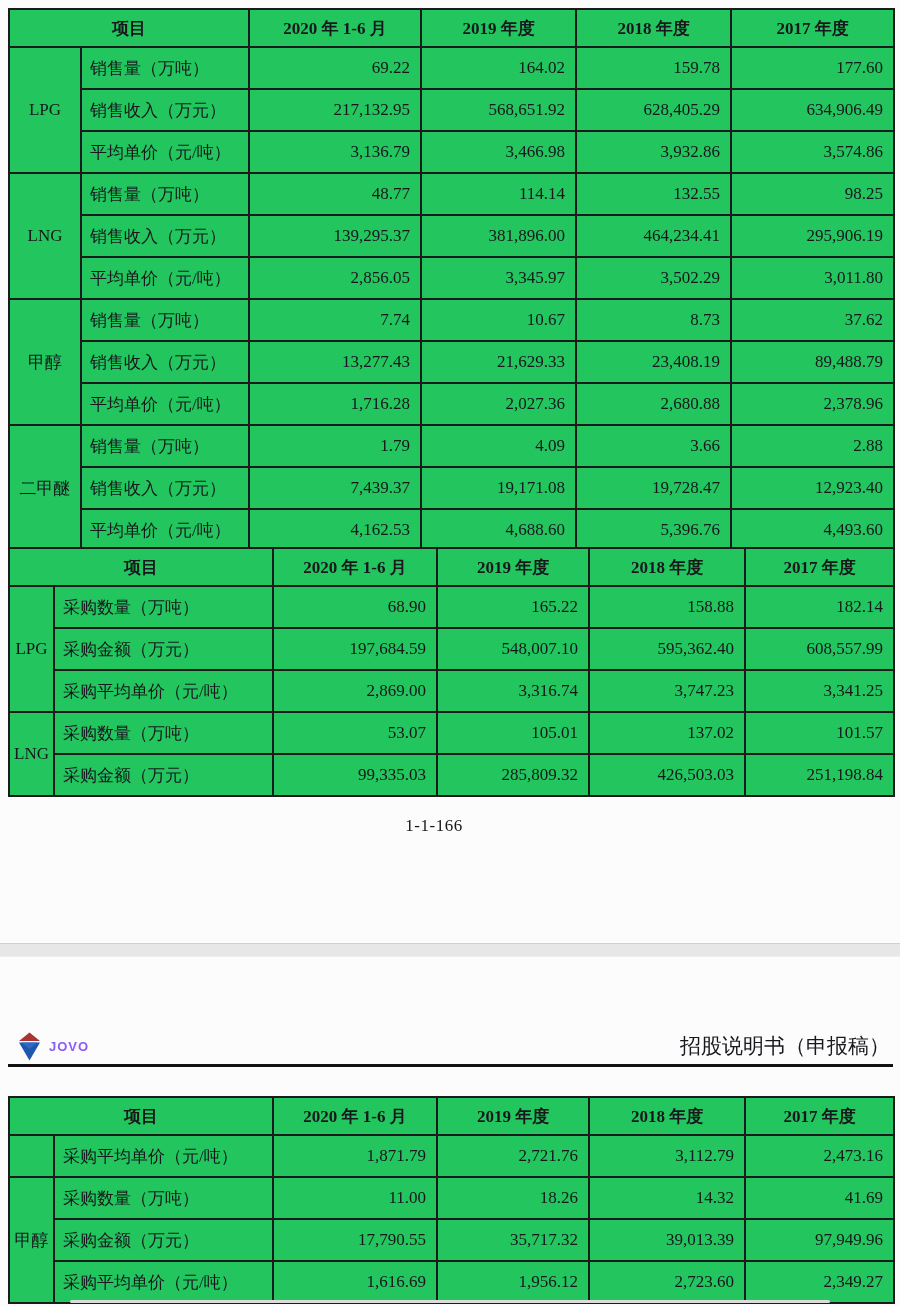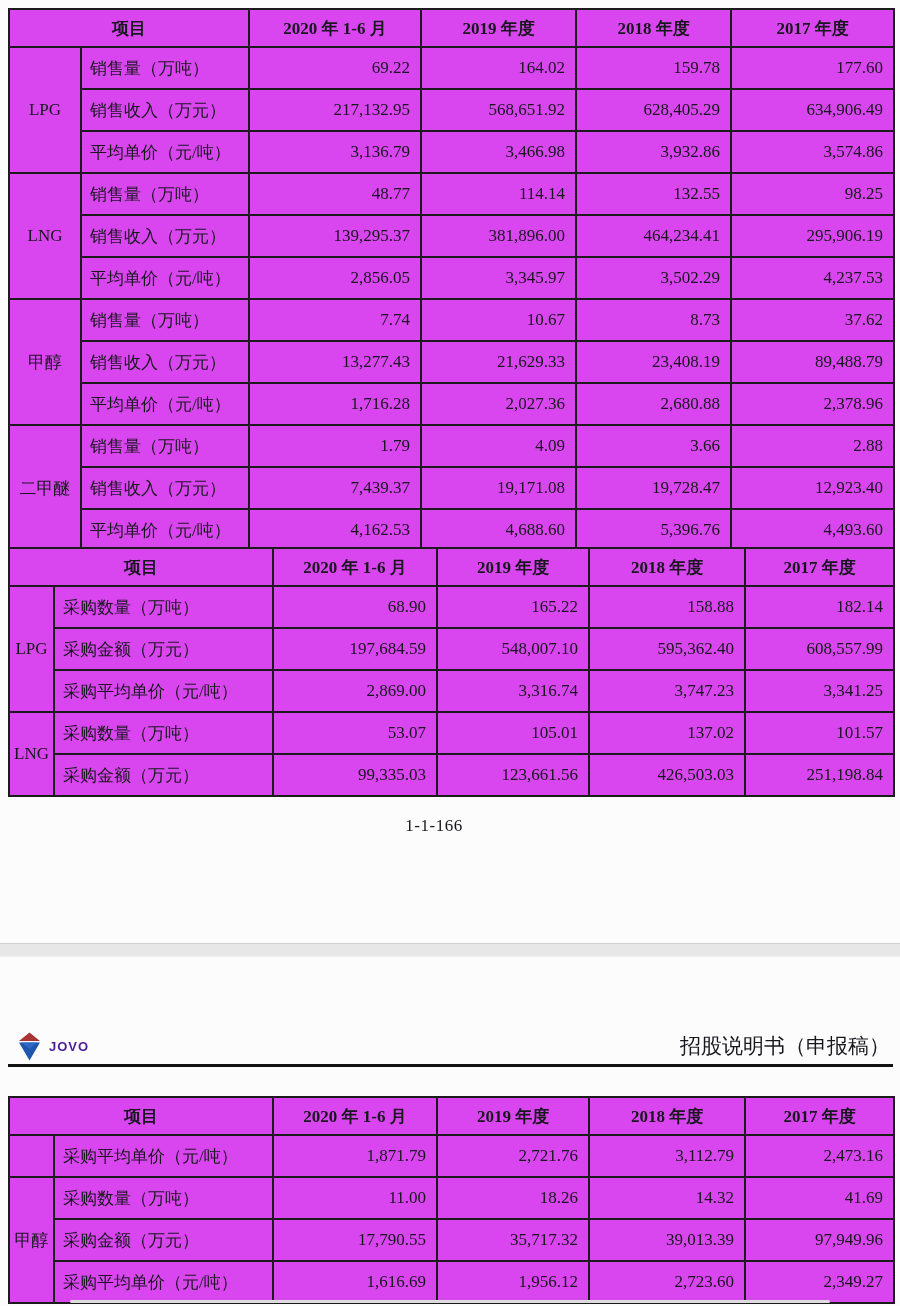--- a/index.html
+++ b/index.html
@@ -12,21 +12,21 @@
     color: #17171d;
   }
 
   
   table.doc-table {
     position: absolute;
     left: 8px;
     border-collapse: collapse;
     table-layout: fixed;
     width: 885px;
-    background: #d946ef;
+    background: #22c55e;
   }
   table.doc-table th, table.doc-table td {
     border: 2px solid #1b1b1b;
     overflow: hidden;
     white-space: nowrap;
   }
   table.doc-table th {
     font-weight: bold;
     font-size: 17px;
     height: 36px;
@@ -69,21 +69,21 @@
     display: flex;
     align-items: center;
   }
   .logo { display: inline-flex; align-items: center; }
   .jovo {
     margin-left: 6px;
     font-family: "Liberation Sans", "DejaVu Sans", sans-serif;
     font-weight: bold;
     font-size: 13px;
     letter-spacing: 1px;
-    color: #4c1d95;
+    color: #8b5cf6;
   }
   .hdr-title { margin-left: 50px; font-size: 17px; }
   .hdr-right { margin-left: auto; margin-right: 2px; font-size: 21px; }
   .hdr-rule {
     position: absolute;
     top: 1064px; left: 8px;
     width: 885px; height: 3px;
     background: #121212;
   }
 
@@ -153,21 +153,21 @@
         <td class="num">139,295.37</td>
         <td class="num">381,896.00</td>
         <td class="num">464,234.41</td>
         <td class="num">295,906.19</td>
       </tr>
       <tr>
         <td class="lbl">平均单价（元/吨）</td>
         <td class="num">2,856.05</td>
         <td class="num">3,345.97</td>
         <td class="num">3,502.29</td>
-        <td class="num">4,237.53</td>
+        <td class="num">3,011.80</td>
       </tr>
       <tr>
         <td class="grp" rowspan="3">甲醇</td>
         <td class="lbl">销售量（万吨）</td>
         <td class="num">7.74</td>
         <td class="num">10.67</td>
         <td class="num">8.73</td>
         <td class="num">37.62</td>
       </tr>
       <tr>
@@ -254,21 +254,21 @@
         <td class="grp" rowspan="2">LNG</td>
         <td class="lbl">采购数量（万吨）</td>
         <td class="num">53.07</td>
         <td class="num">105.01</td>
         <td class="num">137.02</td>
         <td class="num">101.57</td>
       </tr>
       <tr>
         <td class="lbl">采购金额（万元）</td>
         <td class="num">99,335.03</td>
-        <td class="num">123,661.56</td>
+        <td class="num">285,809.32</td>
         <td class="num">426,503.03</td>
         <td class="num">251,198.84</td>
       </tr>
     </tbody>
   </table>
 
 <div class="pageno">1-1-166</div>
 
 <div class="page-sep"></div>
 

